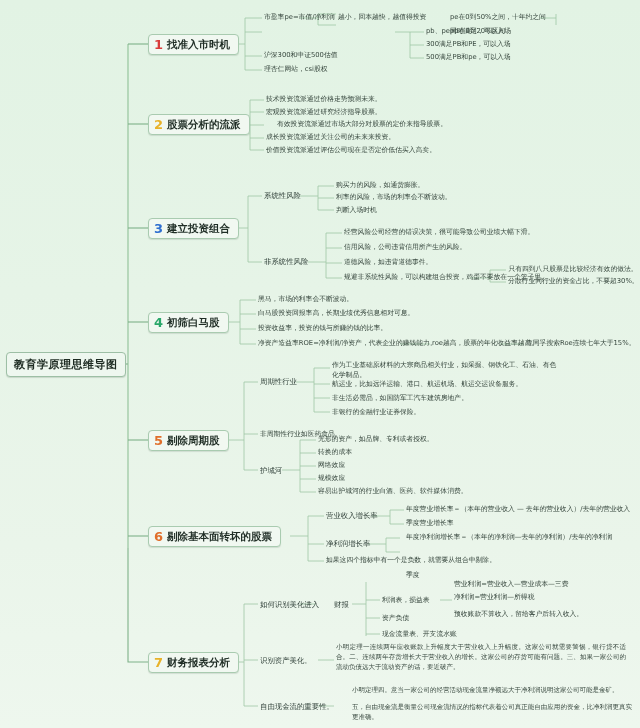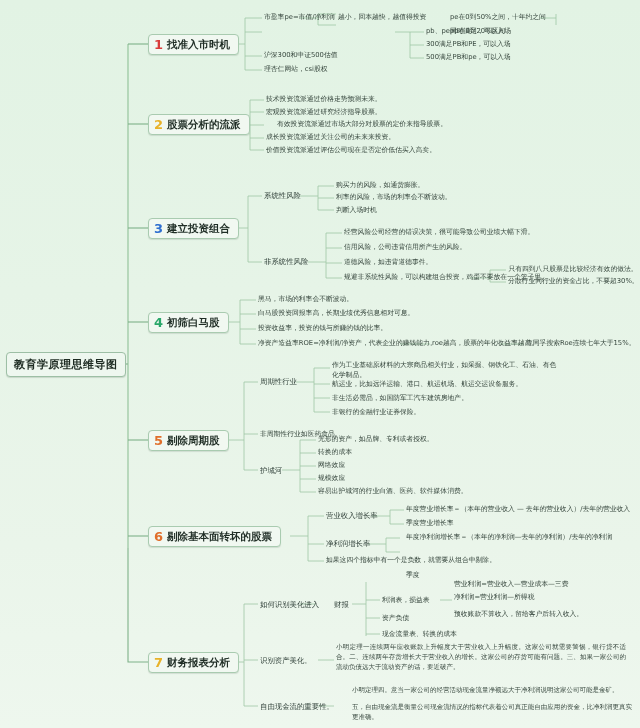--- a/index.html
+++ b/index.html
@@ -259,21 +259,21 @@
   <div class="node l3" style="left:326px;top:556px;width:280px;">如果这四个指标中有一个是负数，就需要从组合中剔除。</div>
 
   <div class="node l1" style="left:148px;top:652px;">
     <span class="num" style="color:#e8b22a">7</span>
     <span class="ttl">财务报表分析</span>
   </div>
   <div class="node l2" style="left:260px;top:600px;">如何识别美化进入</div>
   <div class="node l2" style="left:334px;top:600px;">财报</div>
   <div class="node l3" style="left:382px;top:596px;width:90px;">利润表，损益表</div>
   <div class="node l3" style="left:382px;top:614px;width:90px;">资产负债</div>
-  <div class="node l3" style="left:382px;top:630px;width:140px;">现金流量表、转换的成本</div>
+  <div class="node l3" style="left:382px;top:630px;width:140px;">现金流量表、开支流水账</div>
   <div class="node l3" style="left:454px;top:580px;width:180px;">营业利润=营业收入—营业成本—三费</div>
   <div class="node l3" style="left:454px;top:593px;width:160px;">净利润=营业利润—所得税</div>
   <div class="node l3" style="left:454px;top:610px;width:190px;">预收账款不算收入，留给客户后转入收入。</div>
 
   <div class="node l2" style="left:260px;top:656px;">识别资产美化。</div>
   <div class="node para" style="left:336px;top:643px;width:290px;">小明定理一连续两年应收账款上升幅度大于营业收入上升幅度。这家公司就需要警惕，银行贷不适合。二、连续两年存货增长大于营业收入的增长。这家公司的存货可能有问题。三、如果一家公司的流动负债远大于流动资产的话，要近破产。</div>
   <div class="node l2" style="left:260px;top:702px;">自由现金流的重要性。</div>
   <div class="node para" style="left:352px;top:686px;width:280px;">小明定理四。意当一家公司的经营活动现金流量净额远大于净利润说明这家公司可能是金矿。</div>
   <div class="node para" style="left:352px;top:703px;width:280px;">五，自由现金流是衡量公司现金流情况的指标代表着公司真正能自由应用的资金，比净利润更真实更准确。</div>
 

